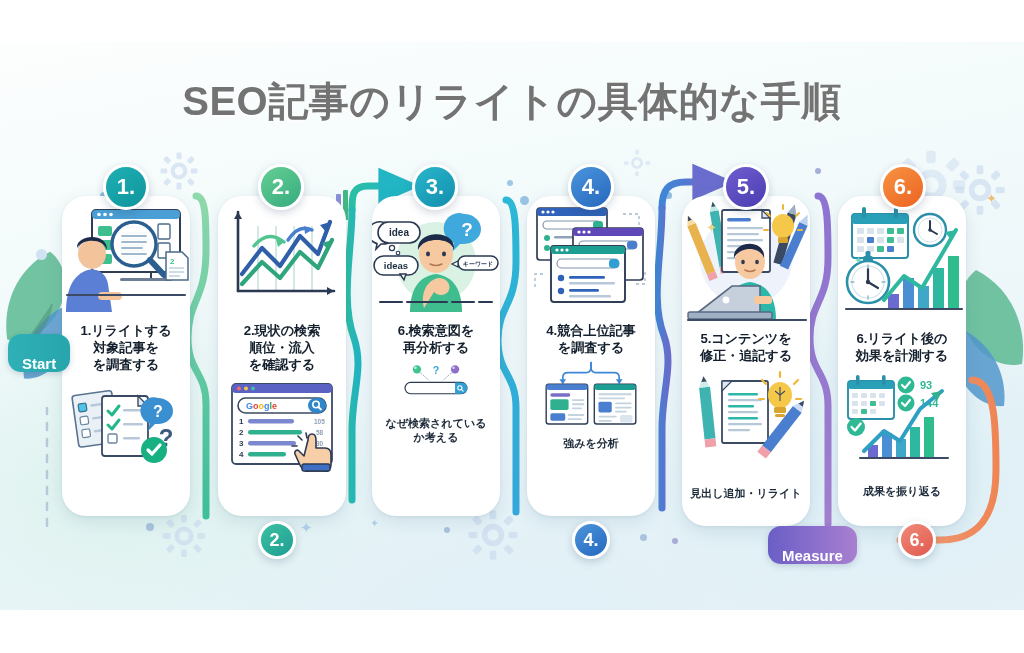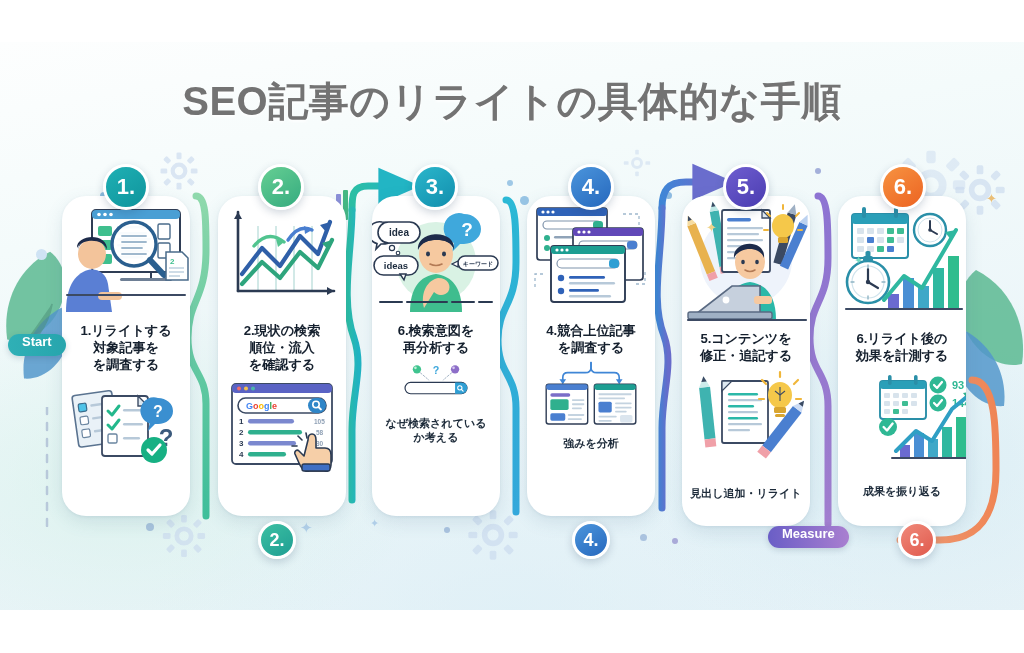--- a/index.html
+++ b/index.html
@@ -78,23 +78,23 @@
     color: #fff; font-size: 22px; font-weight: 700;
     display: flex; align-items: center; justify-content: center;
     border: 3px solid #fff;
     box-shadow: 0 3px 8px rgba(40,70,100,.22);
     z-index: 6;
   }
   .badge.small { width: 38px; height: 38px; font-size: 18px; }
 
   
   .pill {
-    position: absolute; height: 22px; padding: 0 14px; border-radius: 13px;
-    display: flex; align-items: flex-start; justify-content: center;
-    color: #fff; font-size: 13px; font-weight: 700;
+    position: absolute; height: 38px; padding: 0 14px; border-radius: 13px;
+    display: flex; align-items: flex-end; justify-content: center;
+    color: #fff; font-size: 15px; font-weight: 700;
     box-shadow: 0 2px 6px rgba(40,70,100,.2);
     z-index: 4;
   }
 </style>
 </head>
 <body>
 
 <div id="stage">
 
   <div id="canvas">
@@ -822,21 +822,21 @@
         <polyline points="46,104 66,80 84,92 104,58 118,34" fill="none" stroke="#2fb8a0" stroke-width="4" stroke-linecap="round" stroke-linejoin="round"></polyline>
         <path d="M118 34 l-11 2 6 8 z" fill="#2fb8a0"></path>
         <text x="16" y="68" font-size="11" fill="#6fd8c0" font-family="Liberation Sans, sans-serif">✦</text>
         <line x1="8" y1="113" x2="124" y2="113" stroke="#3c4a63" stroke-width="2.2" stroke-linecap="round"></line>
       </svg>
     </div>
     <div class="ctitle">
       <div>6.リライト後の</div>
       <div>効果を計測する</div>
     </div>
-    <div class="cfoot" style="height:140px;padding-left:32px;">
+    <div class="cfoot" style="height:140px;">
       <svg viewBox="0 0 128 100" style="width:128px;height:100px;">
         <g>
           <rect x="10" y="12" width="46" height="38" rx="3" fill="#fff" stroke="#2a8fa8" stroke-width="1.9"></rect>
           <rect x="10" y="12" width="46" height="8" rx="3" fill="#2a9fb8"></rect>
           <rect x="18" y="6" width="3.6" height="10" rx="1.8" fill="#2a8fa8"></rect>
           <rect x="44" y="6" width="3.6" height="10" rx="1.8" fill="#2a8fa8"></rect>
           <g fill="#d8e3ec">
             <rect x="14" y="24" width="6" height="5" rx="1"></rect>
               <rect x="23" y="24" width="6" height="5" rx="1"></rect>
               <rect x="32" y="24" width="6" height="5" rx="1"></rect>

